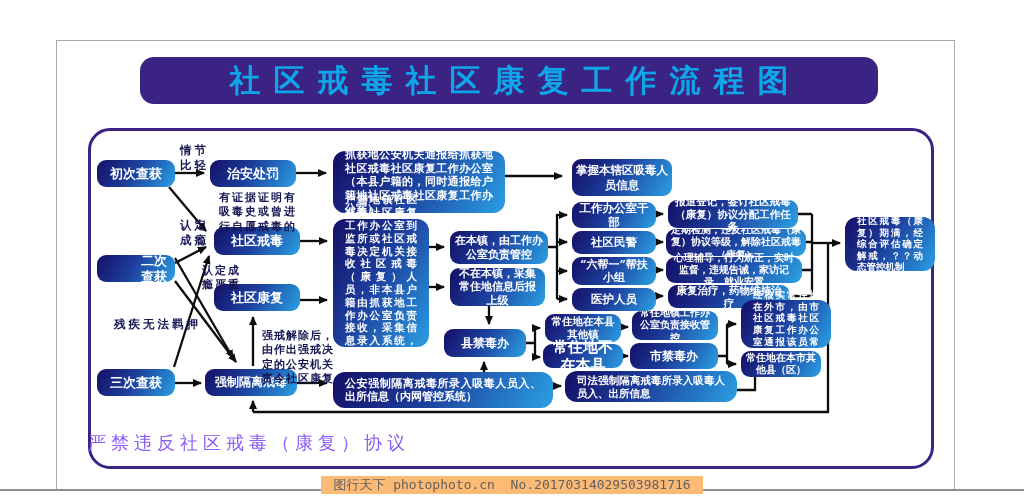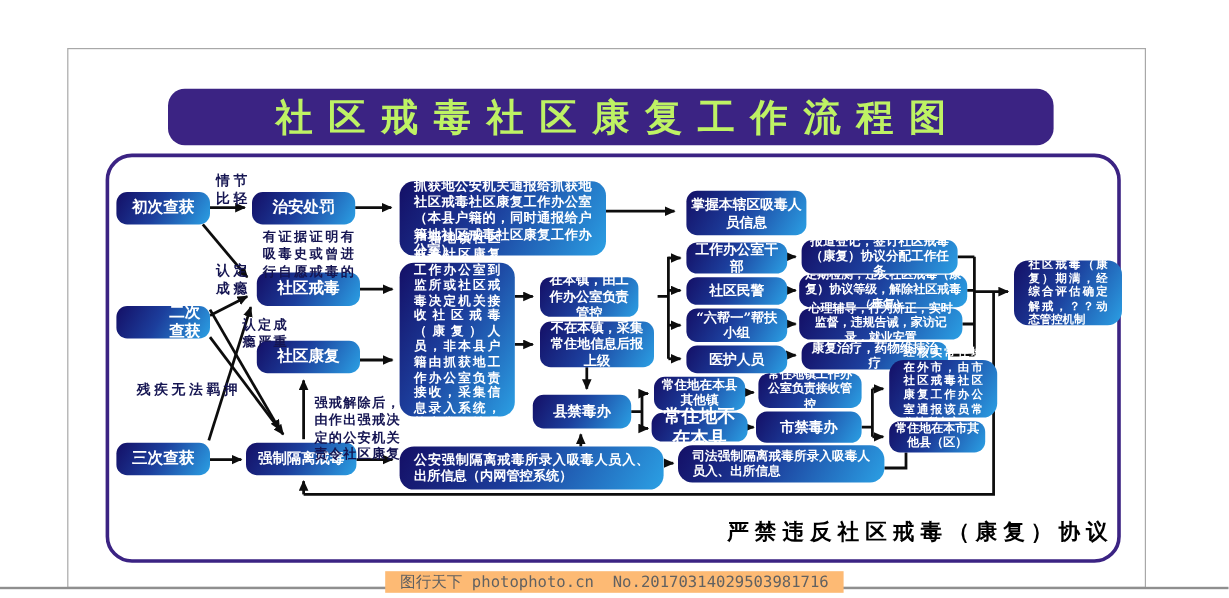--- a/index.html
+++ b/index.html
@@ -1,49 +1,49 @@
 <!DOCTYPE html>
 <html><head>
 <meta charset="utf-8">
 <style>
   html,body{margin:0;padding:0;background:#fff;}
   #stage{position:relative;width:1024px;height:498px;background:#ffffff;overflow:hidden;
          font-family:"DejaVu Serif","Liberation Serif",serif;}
   .frame{position:absolute;left:56px;top:40px;width:897px;height:448px;
          border:1.5px solid #a8a8a8;background:#fff;}
-  .title{position:absolute;left:140px;top:74px;width:738px;height:47px;border-radius:14px;
-         background:#3b2383;color:#bef264;font-weight:bold;font-size:31px;letter-spacing:13px;
+  .title{position:absolute;left:140px;top:57px;width:738px;height:47px;border-radius:14px;
+         background:#3b2383;color:#0ea5e9;font-weight:bold;font-size:31px;letter-spacing:13px;
          display:flex;align-items:center;justify-content:center;text-indent:13px;}
   .panel{position:absolute;left:88px;top:128px;width:840px;height:335px;border:3px solid #3b2383;
          border-radius:22px;background:#fff;}
   .node{position:absolute;color:#fff;font-weight:bold;border-radius:9px;
         background:linear-gradient(120deg,#140f66 0%,#1c3e9c 45%,#2ba0e4 100%);
         display:flex;align-items:center;justify-content:center;text-align:center;
         line-height:1.22;box-sizing:border-box;padding:2px 4px;}
   .node.big{border-radius:12px;text-align:justify;justify-content:flex-start;padding:5px 12px;}
   .lbl{position:absolute;color:#151552;font-weight:bold;font-size:11.5px;line-height:1.3;
        white-space:pre-line;letter-spacing:3px;}
-  .caption{position:absolute;left:88px;top:431px;width:840px;text-align:right;color:#000000;
-           font-weight:bold;font-size:18px;letter-spacing:5px;}
+  .caption{position:absolute;left:88px;top:431px;width:840px;text-align:left;color:#8b5cf6;
+           font-weight:normal;font-size:18px;letter-spacing:5px;}
   svg.wires{position:absolute;left:0;top:0;pointer-events:none;}
   .wm-line{position:absolute;left:0;top:489px;width:1024px;height:1.5px;background:#8f8f8f;}
   .wm{position:absolute;left:0;top:476px;width:1024px;display:flex;justify-content:center;}
   .wm-text{background:#fdba74;padding:0 12px;color:#616161;font-size:13px;
            font-family:"DejaVu Sans Mono","Liberation Mono",monospace;}
   
   .n0{left:97px;top:160px;width:78px;height:27px;font-size:13px;}
   .n1{left:97px;top:255px;width:78px;height:27px;font-size:13px;padding-left:40px;}
   .n2{left:97px;top:369px;width:78px;height:27px;font-size:13px;}
   .n3{left:210px;top:160px;width:86px;height:27px;font-size:13px;}
   .n4{left:214px;top:227px;width:86px;height:28px;font-size:13px;}
   .n5{left:214px;top:284px;width:86px;height:27px;font-size:13px;}
   .n6{left:205px;top:369px;width:92px;height:27px;font-size:12px;}
   .n7{left:333px;top:151px;width:172px;height:62px;font-size:11px;}
   .n8{left:333px;top:219px;width:96px;height:128px;font-size:10.5px;}
-  .n9{left:450px;top:231px;width:82px;height:33px;font-size:11px;}
+  .n9{left:450px;top:231px;width:98px;height:33px;font-size:11px;}
   .n10{left:450px;top:268px;width:95px;height:38px;font-size:11px;}
   .n11{left:444px;top:329px;width:82px;height:28px;font-size:12px;}
   .n12{left:545px;top:314px;width:76px;height:28px;font-size:10.5px;}
   .n13{left:543px;top:344px;width:80px;height:24px;font-size:15px;}
   .n14{left:632px;top:311px;width:86px;height:29px;font-size:10px;}
   .n15{left:630px;top:343px;width:88px;height:26px;font-size:12px;}
   .n16{left:572px;top:159px;width:100px;height:37px;font-size:11.5px;}
   .n17{left:572px;top:202px;width:84px;height:26px;font-size:11.5px;}
   .n18{left:572px;top:231px;width:84px;height:23px;font-size:11.5px;}
   .n19{left:572px;top:257px;width:84px;height:28px;font-size:11px;}

